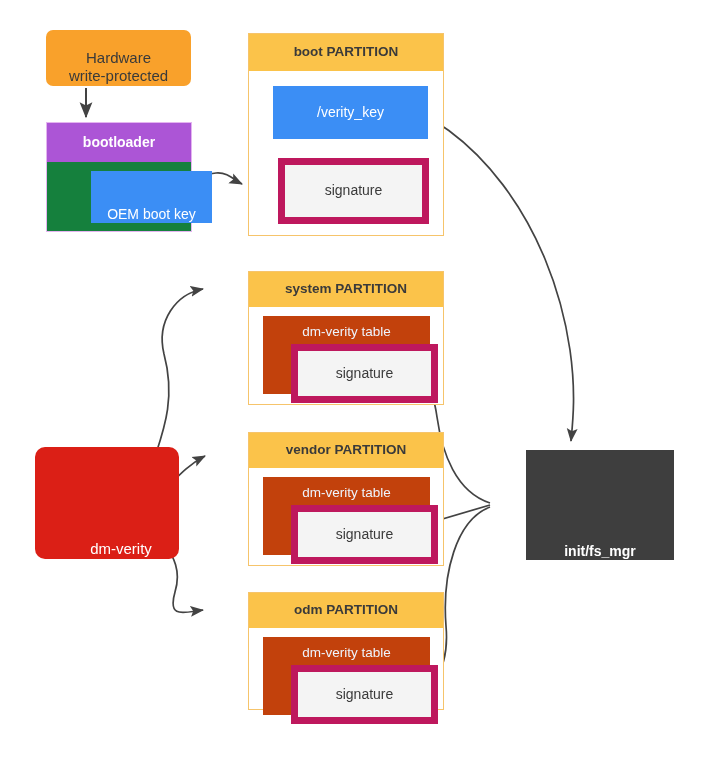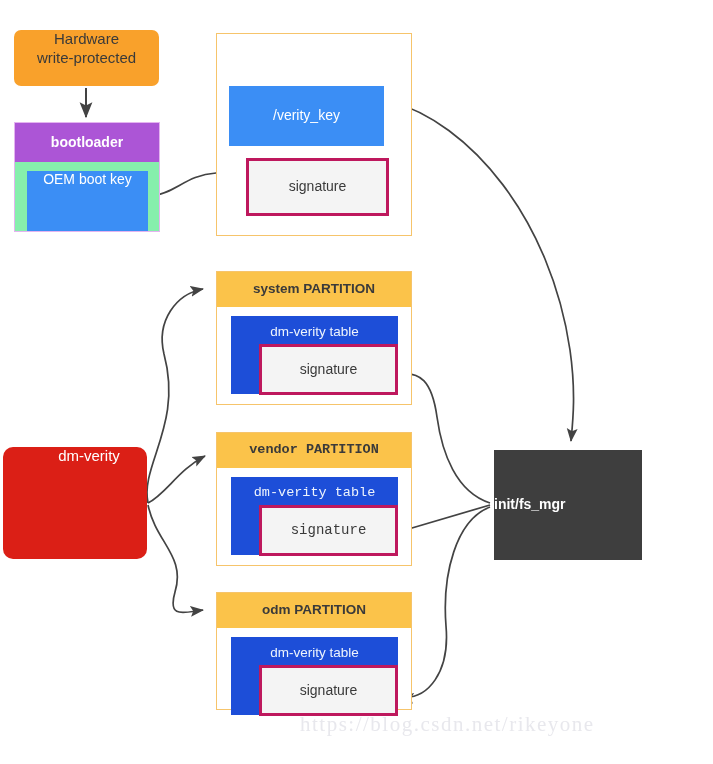--- a/index.html
+++ b/index.html
@@ -16,54 +16,55 @@
     position: relative;
     width: 713px;
     height: 764px;
     background: #ffffff;
     overflow: hidden;
   }
   .node {
     position: absolute;
     box-sizing: border-box;
     display: flex;
-    align-items: flex-start;
+    align-items: flex-end;
     justify-content: center;
     text-align: center;
     line-height: 1.25;
+    margin-left: 32px;
   }
 
   
   #hardware-box {
     left: 14px; top: 30px; width: 145px; height: 56px;
     background: #F9A12B;
     border-radius: 7px;
     color: #3a3a3a;
     font-size: 15px;
     font-weight: 400;
   }
 
   
   #bootloader-container {
     left: 14px; top: 122px; width: 146px; height: 110px;
-    background: #86efac;
+    background: #15803d;
     border: 1px solid #E4B4F0;
     display: block;
   }
   #bootloader-header {
     position: absolute;
     left: 0; top: 0; width: 144px; height: 39px;
     background: #AC55D6;
     color: #ffffff;
     font-size: 14px;
     font-weight: bold;
   }
   #oem-boot-key {
     position: absolute;
-    left: 12px; top: 48px; width: 121px; height: 60px;
+    left: 12px; top: 48px; width: 121px; height: 52px;
     background: #3B8EF5;
     color: #ffffff;
     font-size: 14px;
   }
 
   
   .partition {
     background: #ffffff;
     border: 1px solid #F6C46B;
     display: block;
@@ -74,57 +75,57 @@
     background: #FBC34A;
     color: #3a3a3a;
     font-size: 13.5px;
     font-weight: bold;
     display: flex;
     align-items: center;
     justify-content: center;
   }
   .dmv-table {
     position: absolute;
-    background: #1d4ed8;
+    background: #c2410c;
     display: block;
   }
   .dmv-table-label {
     position: absolute;
     left: 0; right: 0; top: 8px;
     color: #eef4fd;
     font-size: 13.5px;
     text-align: center;
   }
   .signature-box {
     position: absolute;
     background: #F4F4F4;
-    border: 3px solid #be185d;
+    border: 7px solid #be185d;
     color: #3a3a3a;
     font-size: 14px;
     display: flex;
     align-items: center;
     justify-content: center;
   }
 
   
   #boot-partition { left: 216px; top: 33px; width: 196px; height: 203px; }
   #boot-partition .partition-header { height: 37px; }
   #verity-key-box {
     position: absolute;
-    left: 12px; top: 52px; width: 155px; height: 60px;
+    left: 24px; top: 52px; width: 155px; height: 53px;
     background: #3B8EF5;
     color: #ffffff;
     font-size: 14px;
     display: flex; align-items: center; justify-content: center;
   }
   #boot-signature { left: 29px; top: 124px; width: 137px; height: 52px; }
 
   
   #system-partition { left: 216px; top: 271px; width: 196px; height: 134px; padding-left: 44px; }
-  #vendor-partition { left: 216px; top: 432px; width: 196px; height: 134px; font-family: Liberation Mono, monospace; }
+  #vendor-partition { left: 216px; top: 432px; width: 196px; height: 134px; }
   #odm-partition    { left: 216px; top: 592px; width: 196px; height: 118px; }
   #system-partition .partition-header,
   #vendor-partition .partition-header,
   #odm-partition .partition-header { height: 35px; }
 
   #system-partition .dmv-table,
   #vendor-partition .dmv-table,
   #odm-partition .dmv-table { left: 14px; top: 44px; width: 167px; height: 78px; }
 
   #system-partition .signature-box,
@@ -141,21 +142,21 @@
     padding-left: 28px;
   }
 
   
   #init-fsmgr-box {
     left: 494px; top: 450px; width: 148px; height: 110px;
     background: #3E3E3E;
     color: #ffffff;
     font-size: 14px;
     font-weight: bold;
-    flex-direction: column;
+    flex-direction: row;
   }
   #init-fsmgr-box span { display: block; }
 
   
   #arrow-layer {
     position: absolute;
     left: 0; top: 0;
     width: 713px; height: 764px;
     pointer-events: none;
   }
@@ -216,20 +217,21 @@
       <span>write-protected</span>
     </div>
   </div>
 
   <div class="node" id="bootloader-container">
     <div class="partition-header" id="bootloader-header">bootloader</div>
     <div class="node" id="oem-boot-key">OEM boot key</div>
   </div>
 
   <div class="node partition" id="boot-partition">
+    <div class="partition-header">boot PARTITION</div>
     <div id="verity-key-box">/verity_key</div>
     <div class="signature-box" id="boot-signature">signature</div>
   </div>
 
   <div class="node partition" id="system-partition">
     <div class="partition-header">system PARTITION</div>
     <div class="dmv-table">
       <div class="dmv-table-label">dm-verity table</div>
       <div class="signature-box">signature</div>
     </div>
@@ -250,15 +252,14 @@
       <div class="signature-box">signature</div>
     </div>
   </div>
 
   <div class="node" id="dm-verity-box">dm-verity</div>
 
   <div class="node" id="init-fsmgr-box">
     <span>init/fs_mgr</span>
   </div>
 
-  <div id="watermark-url">https://blog.csdn.net/rikeyone</div>
 
 </div>
 
 </body></html>

